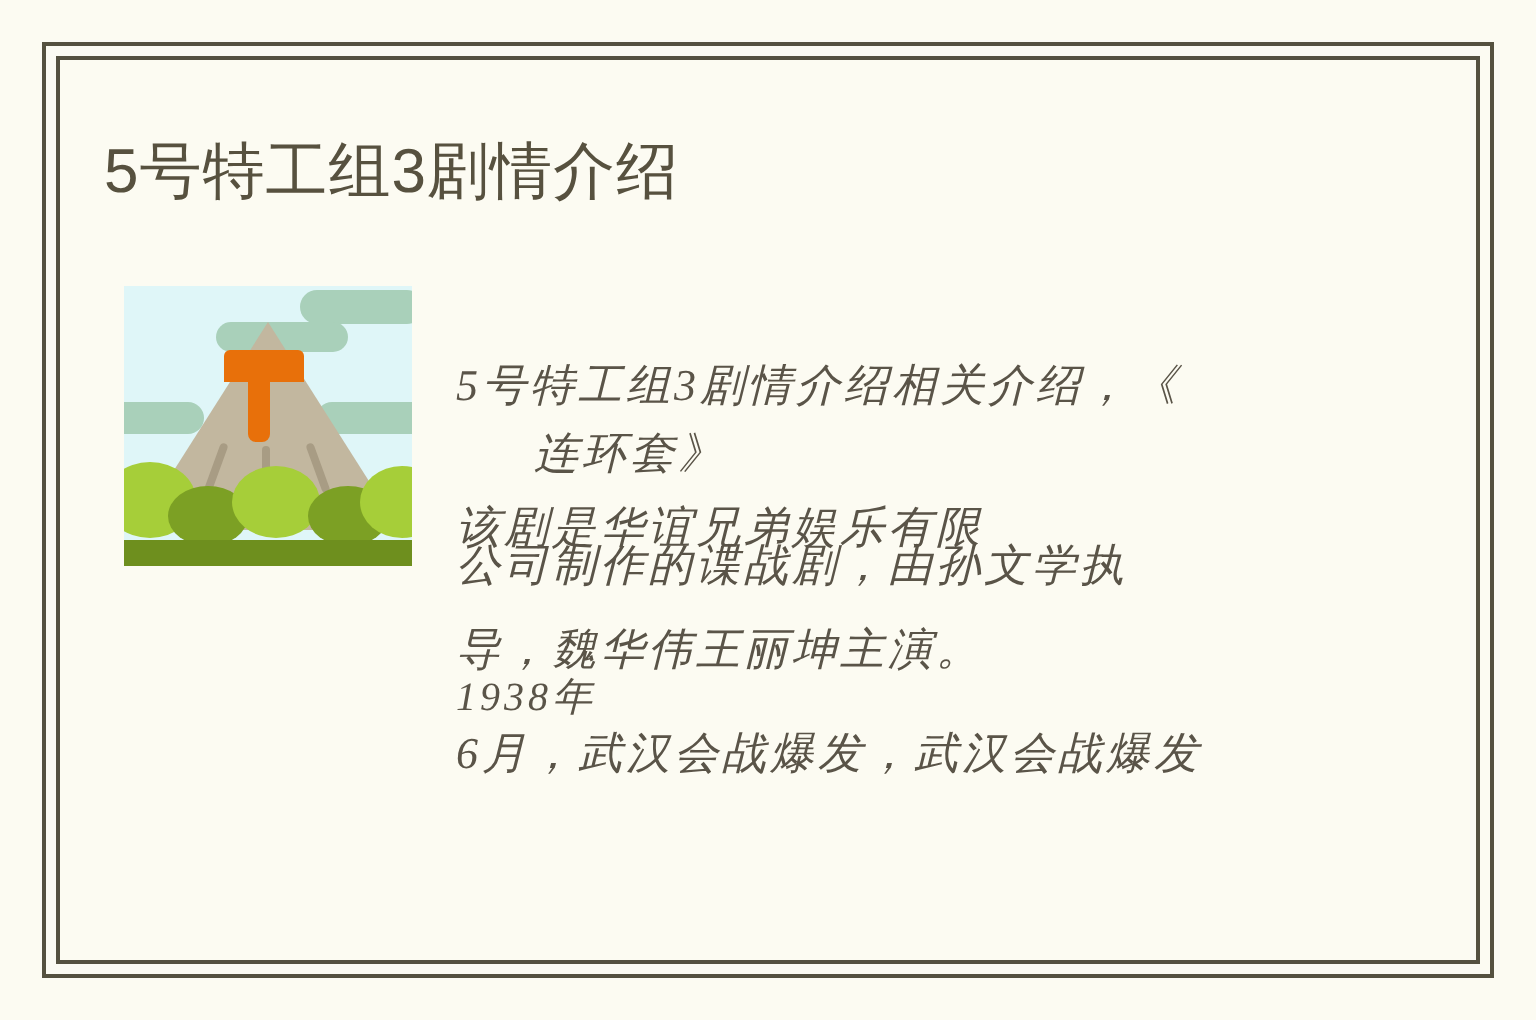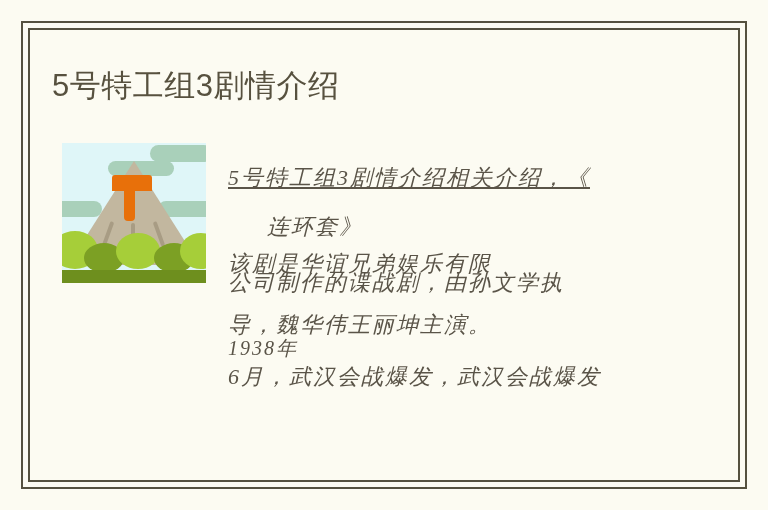--- a/index.html
+++ b/index.html
@@ -145,21 +145,21 @@
     font-size: 22px;
     font-style: italic;
     letter-spacing: 2px;
     white-space: nowrap;
   }
   .line {
     position: absolute;
     left: 0;
     white-space: nowrap;
   }
-  .l1 { top: 0px; text-decoration: underline; }
+  .l1 { top: 15px; }
   .l2 { top: 49px; margin-left: 39px; }
   .l3 { top: 86px; }
   .l4 { top: 105px; }
   .l5 { top: 147px; font-style: italic; }
   .l6 { top: 172px; font-size: 20px; }
   .l7 { top: 199px; }
 </style>
 </head>
 <body>
 

